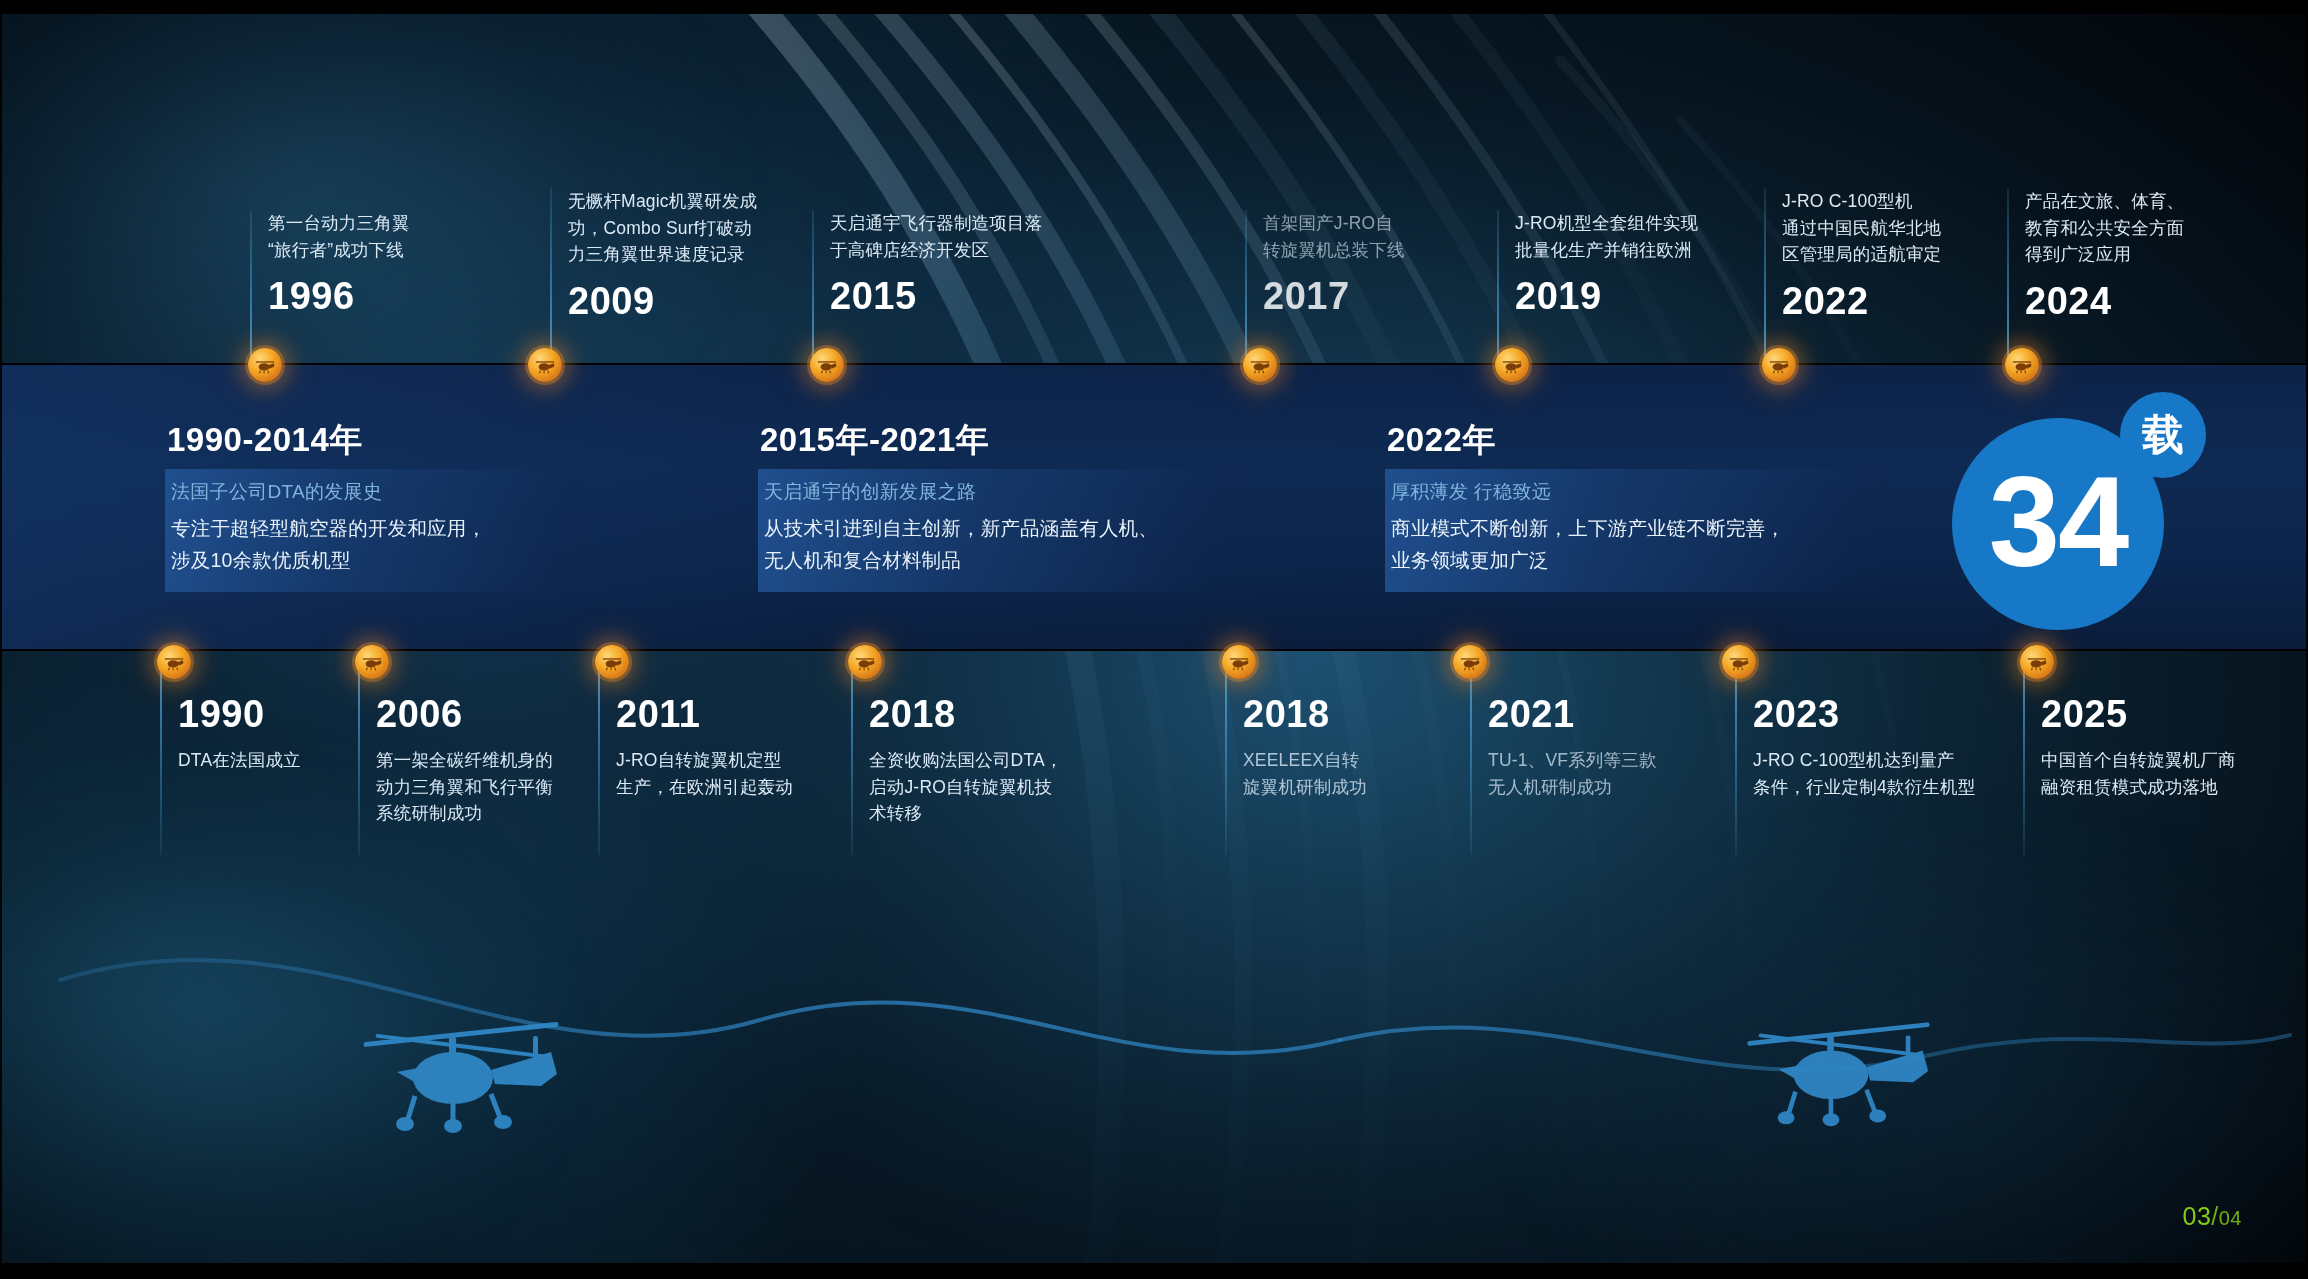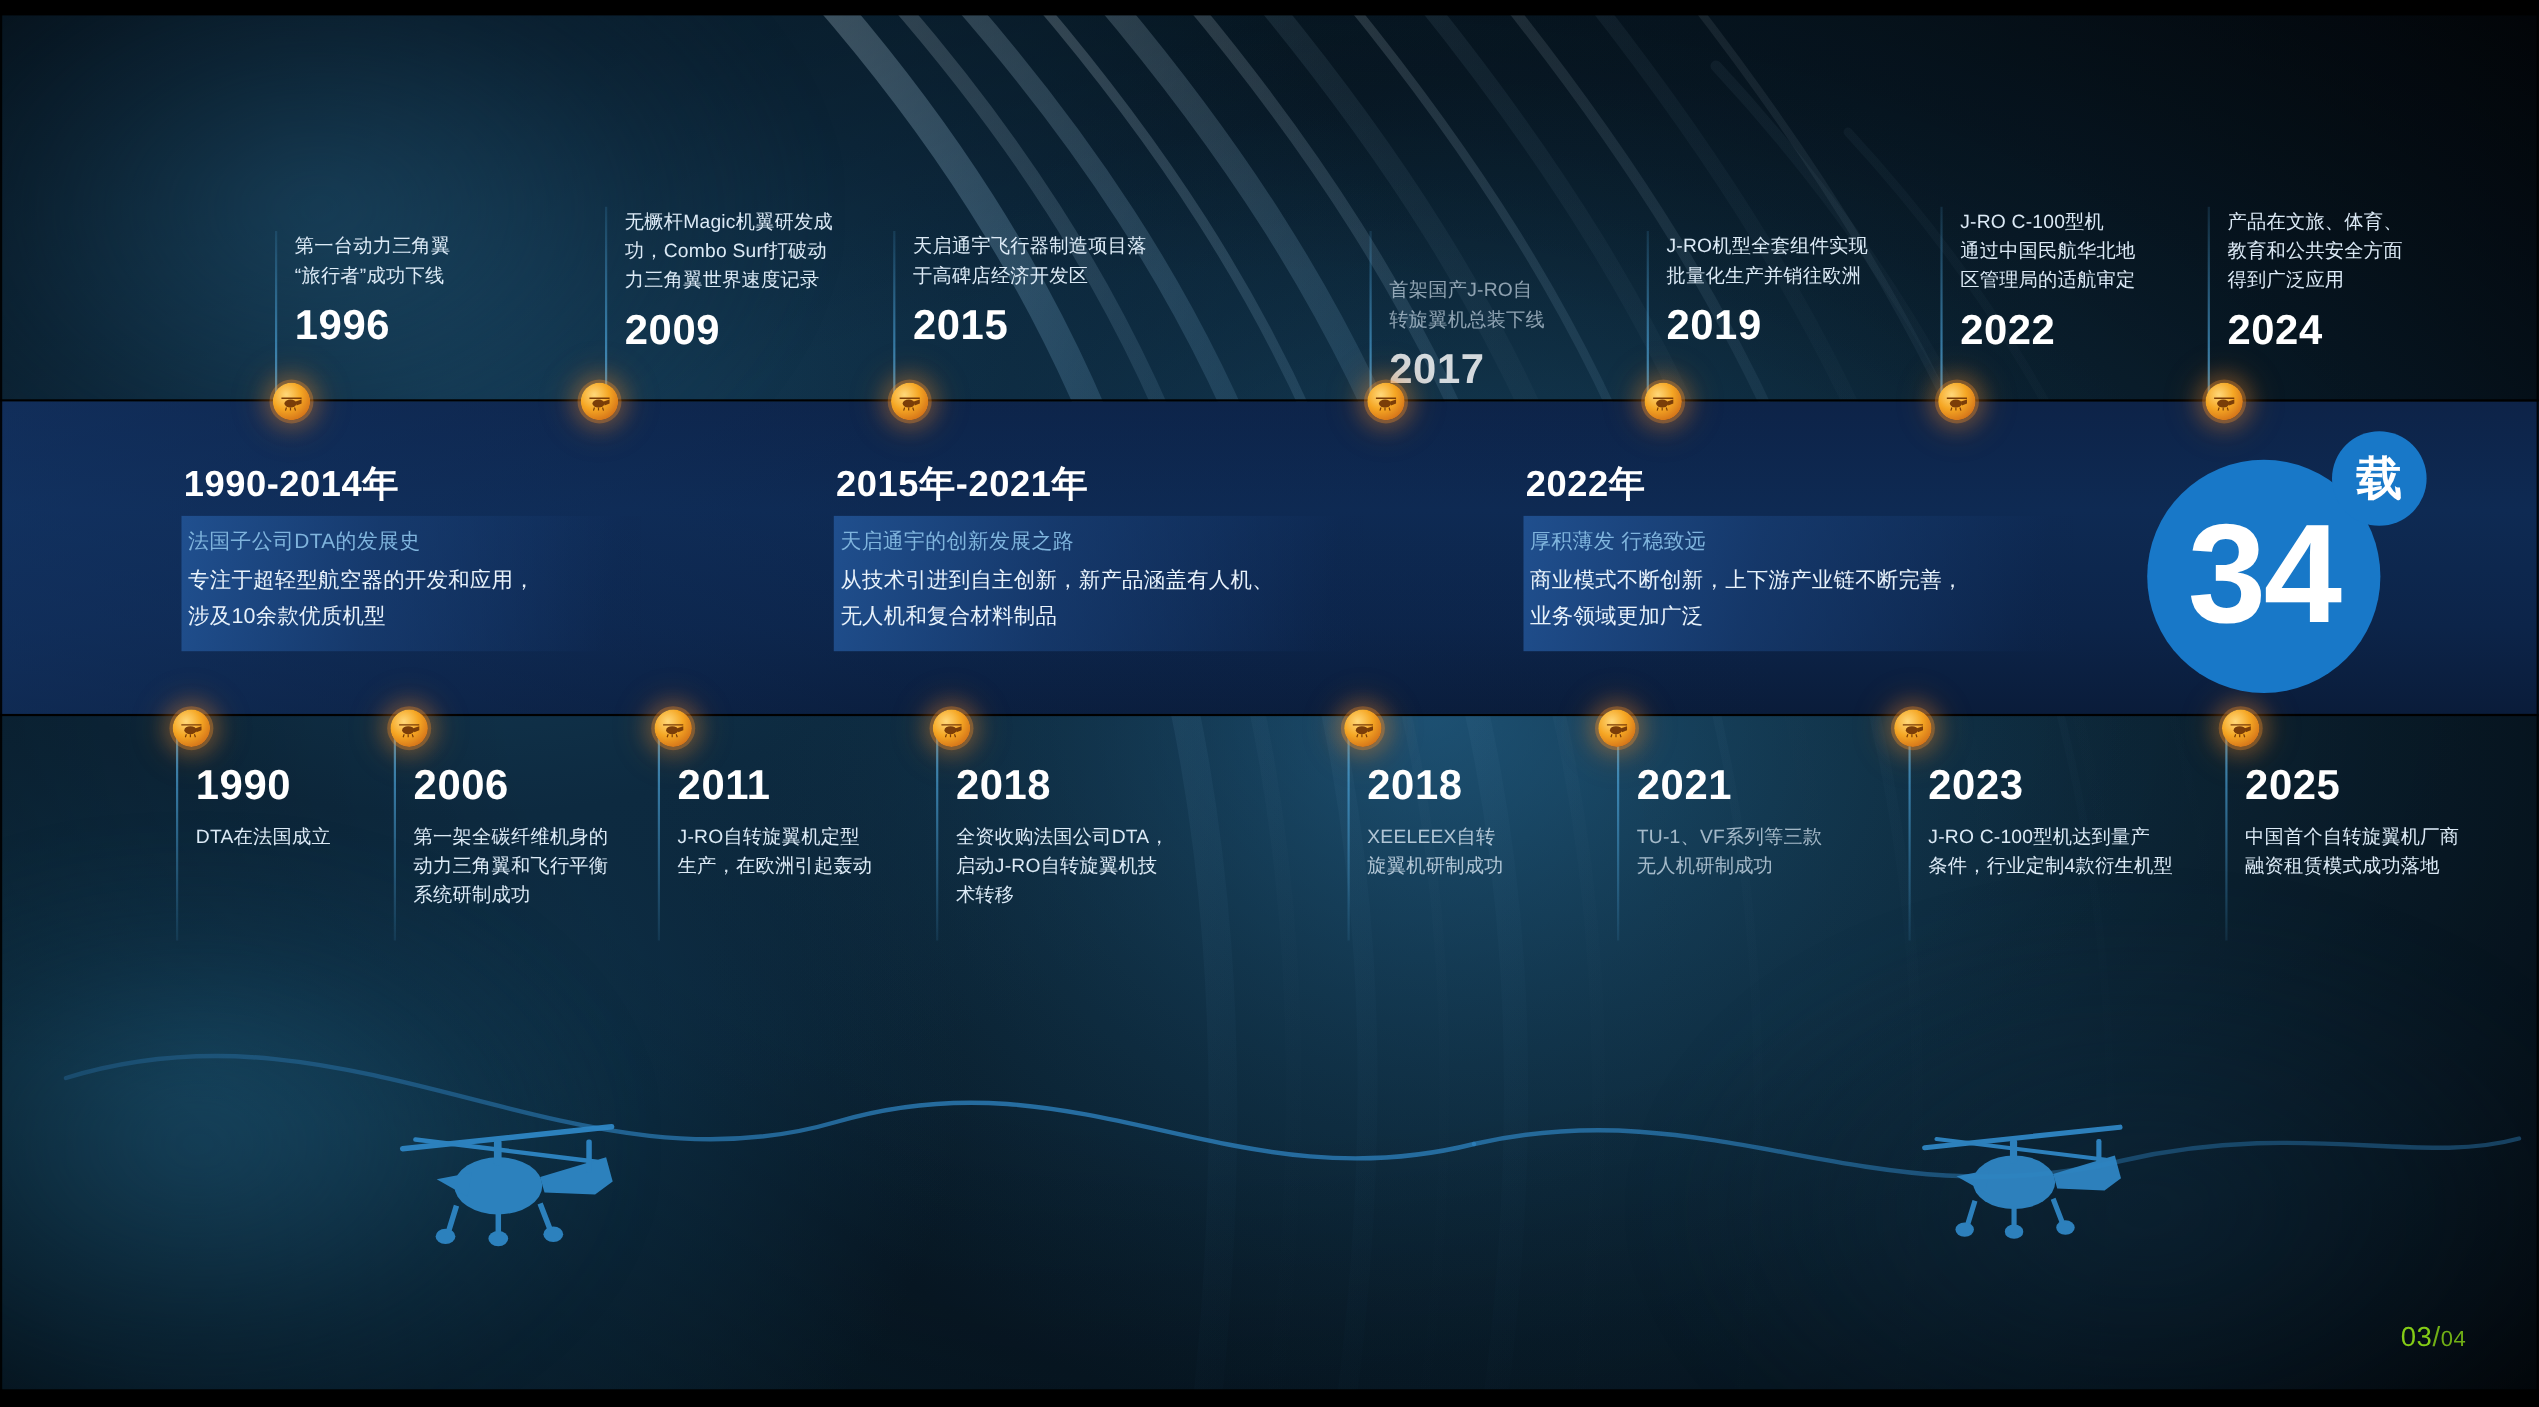--- a/index.html
+++ b/index.html
@@ -291,21 +291,21 @@
 
   <div class="event top" style="left:830px; top:210px; width:248px;">
     <div class="stem" style="top:0; height:160px; left:-18px;"></div>
     <div class="note">天启通宇飞行器制造项目落
 于高碑店经济开发区</div>
     <div class="year">2015</div>
   </div>
 
   <div class="event top" style="left:1263px; top:210px; width:222px;">
     <div class="stem" style="top:0; height:160px; left:-18px;"></div>
-    <div class="note" style="opacity:.62;margin-top:40px;">首架国产J-RO自
+    <div class="note" style="opacity:.62;">首架国产J-RO自
 转旋翼机总装下线</div>
     <div class="year" style="opacity:.82;">2017</div>
   </div>
 
   <div class="event top" style="left:1515px; top:210px; width:242px;">
     <div class="stem" style="top:0; height:160px; left:-18px;"></div>
     <div class="note">J-RO机型全套组件实现
 批量化生产并销往欧洲</div>
     <div class="year">2019</div>
   </div>

